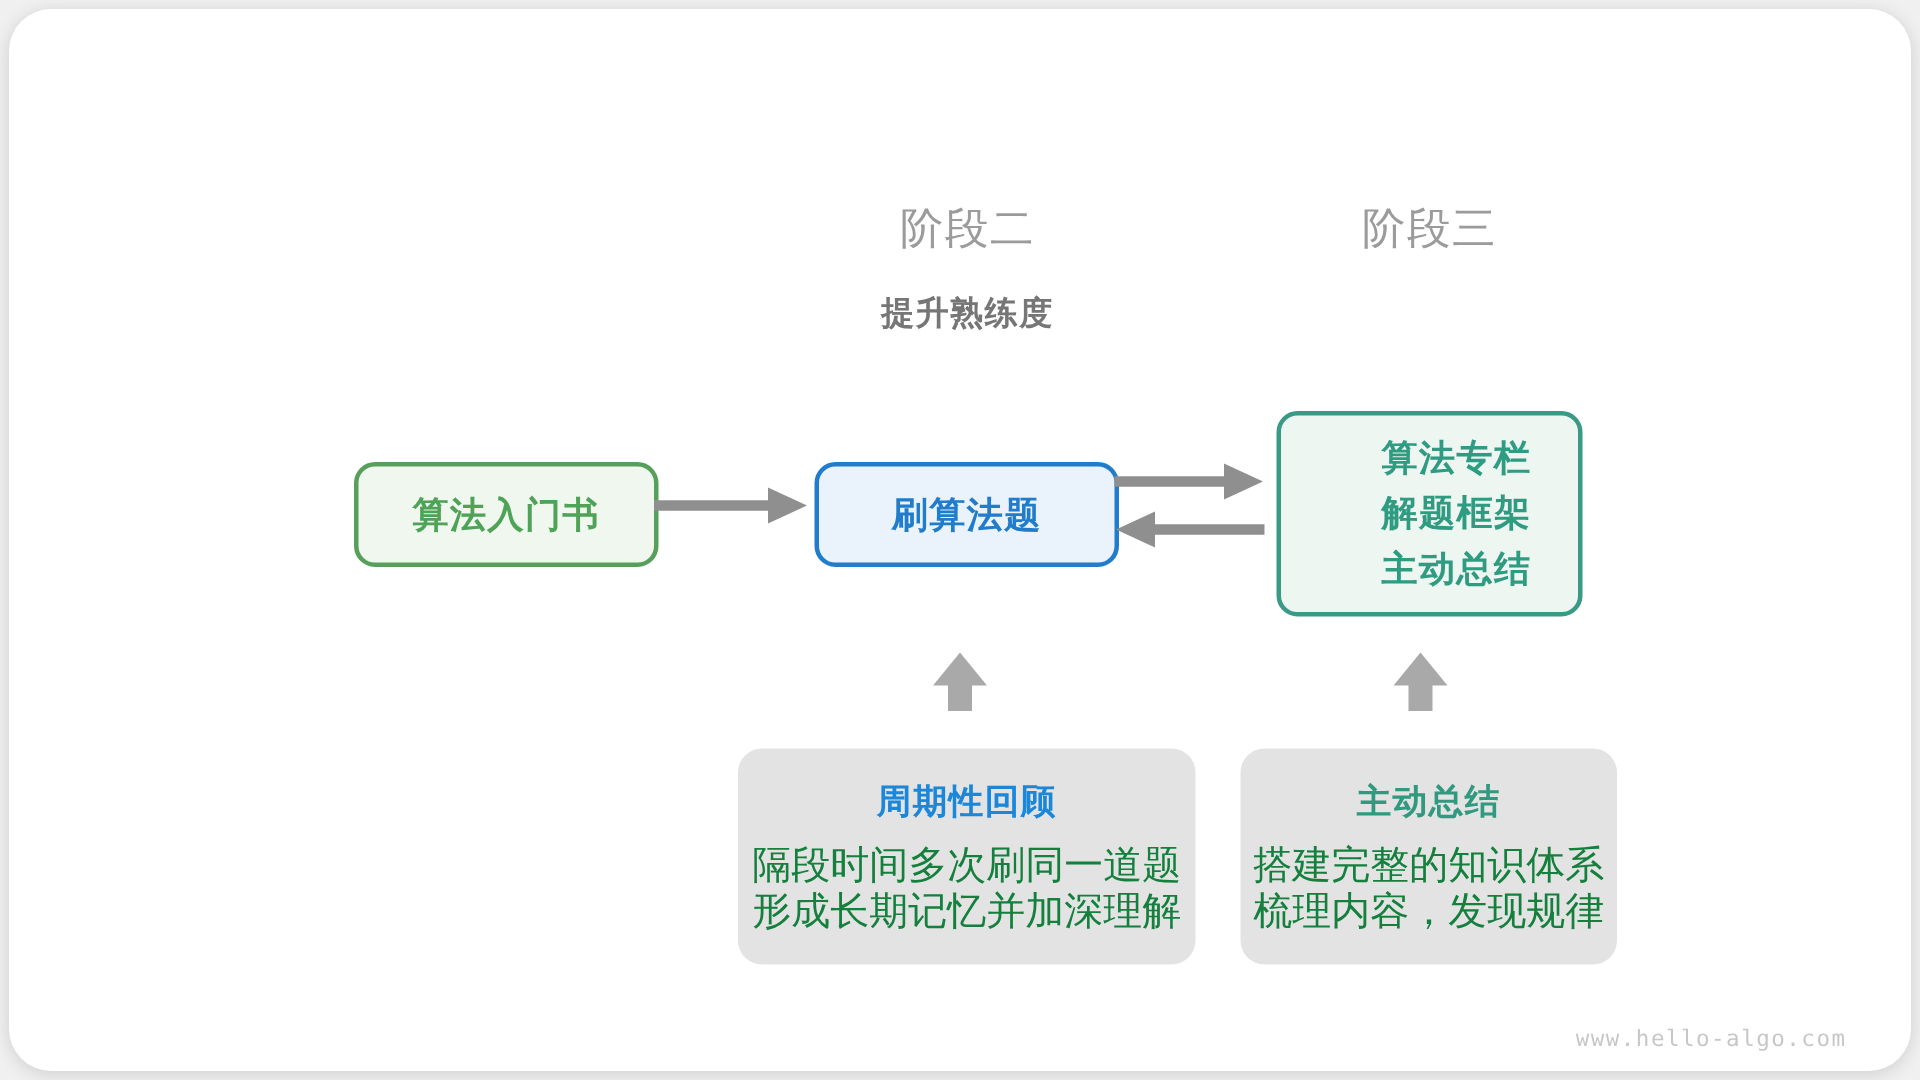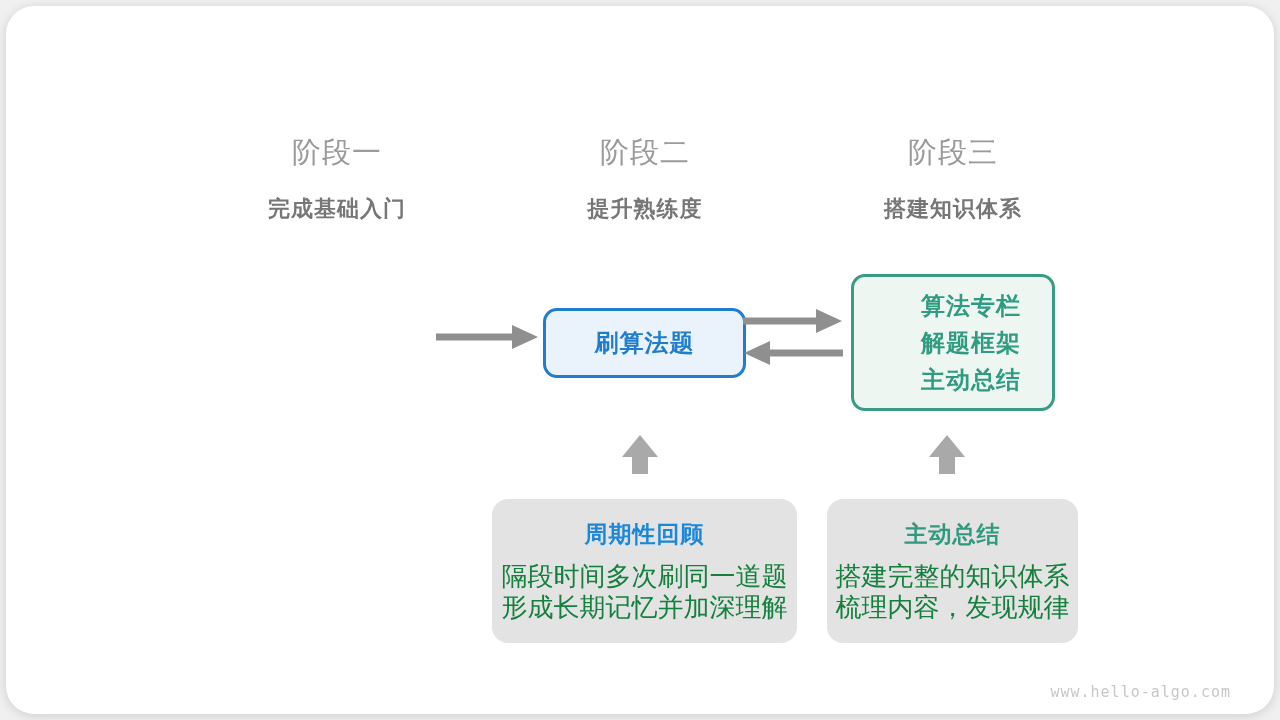--- a/index.html
+++ b/index.html
@@ -113,33 +113,31 @@
     font-size: 15px;
     color: #c7c7c7;
     letter-spacing: 1px;
   }
 </style>
 </head>
 <body>
 
 <div class="card">
 
-  <div class="stage" id="stage-1">
-    <div class="stage-label">阶段一</div>
-    <div class="stage-subtitle">完成基础入门</div>
-  </div>
   <div class="stage" id="stage-2">
     <div class="stage-label">阶段二</div>
     <div class="stage-subtitle">提升熟练度</div>
   </div>
   <div class="stage" id="stage-3">
     <div class="stage-label">阶段三</div>
-    <div class="stage-subtitle">搭建知识体系</div>
   </div>
 
+  <div class="node" id="node-book">
+    <span>算法入门书</span>
+  </div>
   <div class="node" id="node-practice">
     <span>刷算法题</span>
   </div>
   <div class="node" id="node-resources">
     <span>算法专栏</span>
     <span>解题框架</span>
     <span>主动总结</span>
   </div>
 
   <div class="panel" id="panel-review">

